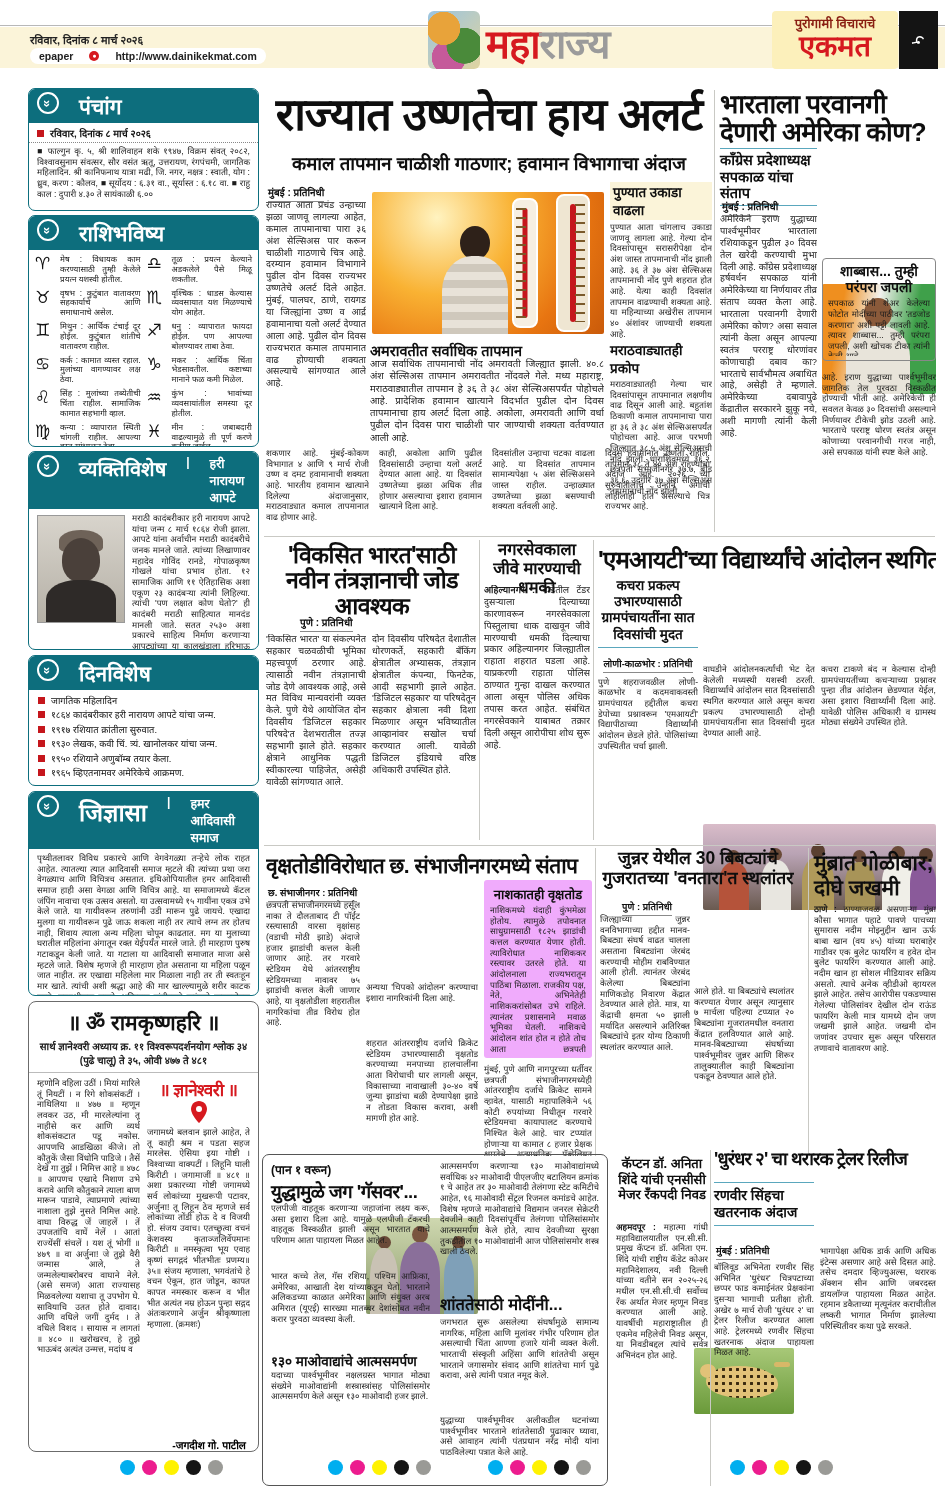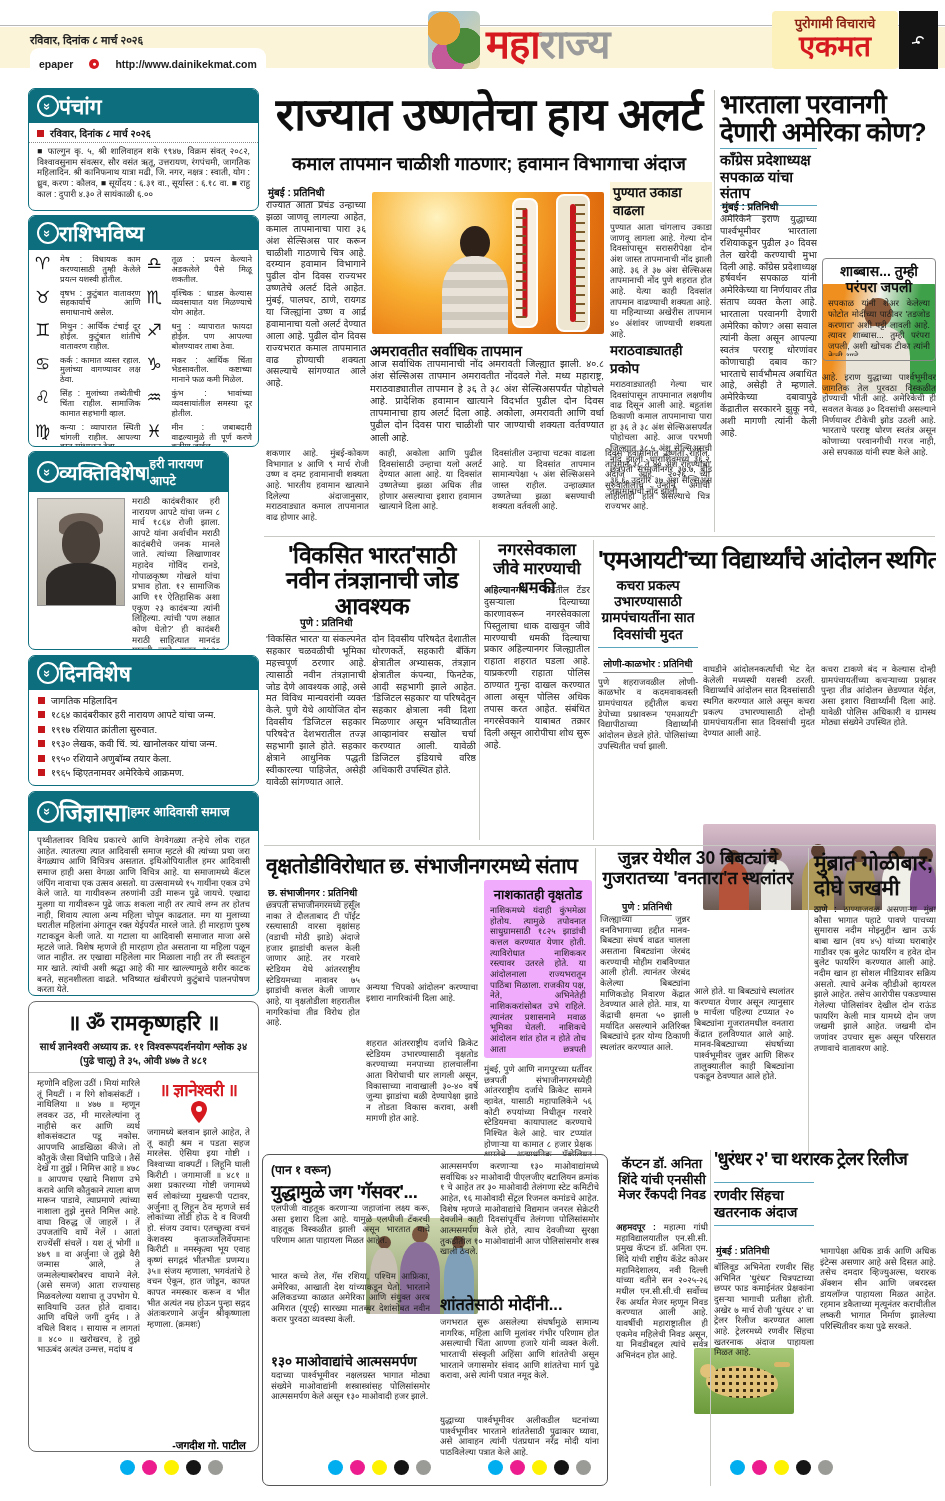--- a/index.html
+++ b/index.html
@@ -7,27 +7,27 @@
   #page { position:relative; width:945px; height:1501px; background:#ffffff; margin:0 auto; overflow:hidden; }
   .abs { position:absolute; }
   .col { text-align:justify; font-size:9.3px; line-height:1.28; color:#1c1c1c; overflow:hidden; }
   .small { font-size:8.6px; line-height:1.24; }
   .hlx { color:#0e0e0e; font-weight:bold; }
   .byline { font-weight:bold; font-size:10px; color:#111; border-bottom:1px solid #8a8a8a; padding-bottom:2px; display:inline-block; }
   .dateline { font-weight:bold; }
   
   .topline { height:1px; background:#b8b8b8; }
   .headband { background:#fbf4d9; }
-  .pill { background:#fff; border-radius:9px; padding:10px 9px; font-size:10.5px; font-weight:bold; color:#222; display:inline-flex; align-items:center; gap:16px; }
+  .pill { background:#fff; border-radius:9px; padding:2px 9px; font-size:10.5px; font-weight:bold; color:#222; display:inline-flex; align-items:center; gap:16px; }
   .redcirc { width:10px; height:10px; border-radius:50%; background:#d6191f; display:inline-block; color:#fff; font-size:7px; line-height:10px; text-align:center; }
   .brandbox { background:#fcf0bb; border-radius:4px; text-align:center; padding-top:3px; }
   .pagetab { background:#141414; color:#fff; display:flex; align-items:center; justify-content:center; }
   
   .sbox { border:1.6px solid #0d6e7d; border-radius:7px; background:#fff; overflow:hidden; }
-  .shead { background:#0d6e7d; color:#fff; font-weight:bold; display:flex; align-items:center; gap:0; padding:3px 8px; }
+  .shead { background:#0d6e7d; color:#fff; font-weight:bold; display:flex; gap:20px; padding:3px 8px; }
   .chev { width:22px; height:22px; min-width:22px; border:2px solid #fff; border-radius:50%; background:#0d6e7d; color:#fff; display:flex; align-items:center; justify-content:center; font-size:13px; }
   .chev b { transform:rotate(90deg); display:block; line-height:1; }
   .sq { display:inline-block; width:7px; height:7px; background:#c5161c; margin-right:6px; }
   .rashirow { display:flex; gap:5px; margin-bottom:4px; }
   .zicon { font-size:17px; line-height:1; color:#111; min-width:20px; }
   .rtext { font-size:8.2px; line-height:1.2; color:#1a1a1a; text-align:justify; }
   .ditem { font-size:9.3px; line-height:1.55; color:#111; }
   .portrait { float:left; width:88px; height:108px; margin:2px 7px 2px 0; background:linear-gradient(180deg,#d8d4cc,#b5b0a6); position:relative; overflow:hidden; border:1px solid #999; }
   .portrait .head { position:absolute; top:22px; left:50%; transform:translateX(-50%); width:38px; height:44px; background:#4a403a; border-radius:50% 50% 45% 45%; }
   .portrait .cap { position:absolute; top:14px; left:50%; transform:translateX(-50%); width:44px; height:22px; background:#6e6258; border-radius:50% 50% 20% 20%; }
@@ -149,21 +149,21 @@
             <span class="rtext">कुंभ : भावांच्या व्यवसायांतील समस्या दूर होतील.</span>
           </div>
         <div class="rashirow">
             <span class="zicon">♓</span>
             <span class="rtext">मीन : जबाबदारी वाढल्यामुळे ती पूर्ण करणे कठीण जाईल.</span>
           </div>
       </div>
     </div>
   </div>
 
-  <div class="abs sbox" style="left:28px;top:451px;width:201px;height:199px;">
+  <div class="abs sbox" style="left:28px;top:451px;width:231px;height:199px;">
     <div class="shead">
       <span class="chev">
           <b>»</b>
         </span>
       <span style="font-size:20px;">व्यक्तिविशेष</span>
       <span style="font-size:12px;font-weight:bold;">|</span>
       <span style="font-size:12.5px;">हरी नारायण आपटे</span>
     </div>
     <div style="padding:4px 8px;">
       <div class="portrait">

